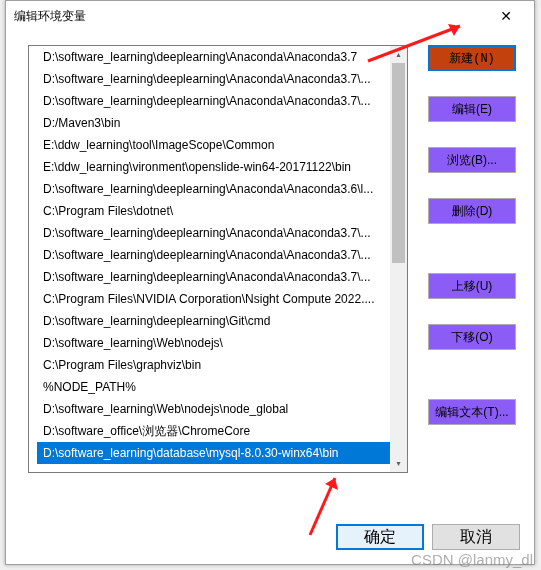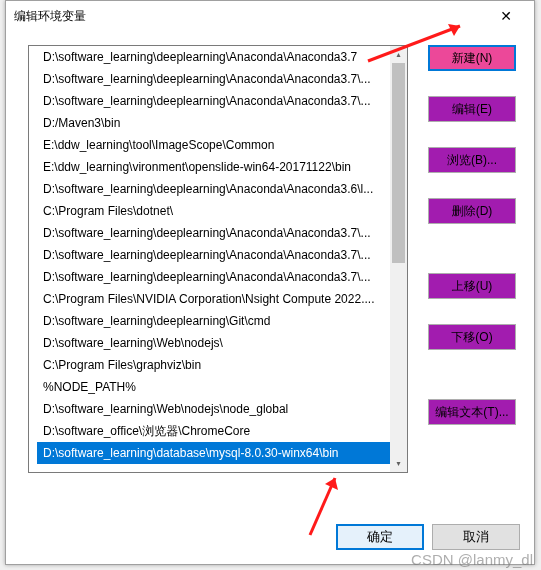--- a/index.html
+++ b/index.html
@@ -9,24 +9,24 @@
   .titlebar .title { flex: 1; }
   .close-btn { width: 40px; height: 28px; display: flex; align-items: center; justify-content: center; font-size: 14px; cursor: pointer; }
   .listbox { position: absolute; left: 22px; top: 44px; width: 380px; height: 428px; border: 1px solid #7a7a7a; background: #fff; overflow: hidden; padding-left: 8px; }
   .list-inner { width: calc(100% - 17px); height: 100%; overflow: hidden; }
   .list-item { font-size: 12px; color: #000; padding: 4px 6px; white-space: nowrap; overflow: hidden; text-overflow: ellipsis; line-height: 14px; height: 22px; }
   .list-item.selected { background: #0078d7; color: #fff; }
   .scrollbar { position: absolute; right: 0; top: 0; width: 17px; height: 100%; background: #f0f0f0; }
   .scroll-arrow { width: 17px; height: 17px; display: flex; align-items: center; justify-content: center; font-size: 8px; color: #606060; }
   .scroll-thumb { position: absolute; left: 2px; width: 13px; background: #c0c0c0; top: 17px; height: 200px; }
   .sidebtns { position: absolute; right: 14px; top: 44px; width: 92px; }
-  .btn { width: 88px; height: 26px; margin-bottom: 9px; background: #a21caf; border: 1px solid #adadad; font-size: 12px; color: #000; cursor: pointer; display: flex; align-items: center; justify-content: center; }
-  .btn.primary { border: 2px solid #0078d7; background: #ec4899; }
+  .btn { width: 88px; height: 26px; margin-bottom: 9px; background: #8b5cf6; border: 1px solid #adadad; font-size: 12px; color: #000; cursor: pointer; display: flex; align-items: center; justify-content: center; }
+  .btn.primary { border: 2px solid #0078d7; background: #c2410c; font-family: Liberation Mono, monospace; }
   .bottombar { position: absolute; bottom: 14px; right: 14px; display: flex; gap: 8px; }
-  .btn-bottom { width: 88px; height: 26px; background: #e1e1e1; border: 1px solid #adadad; font-size: 13px; display: flex; align-items: center; justify-content: center; cursor: pointer; }
+  .btn-bottom { width: 88px; height: 26px; background: #e1e1e1; border: 1px solid #adadad; font-size: 16px; display: flex; align-items: center; justify-content: center; cursor: pointer; }
   .btn-bottom.ok { border: 2px solid #0078d7; background: #e5f1fb; }
   .arrow { position: absolute; pointer-events: none; }
   .arrow svg line { stroke: #ff1a1a; stroke-width: 3; }
   .arrow svg polygon { fill: #ff1a1a; }
   .watermark { position: absolute; right: 8px; bottom: 2px; font-size: 15px; color: rgba(120,120,120,0.6); font-family: Liberation Sans, sans-serif; margin-left: 9px; }
 </style>
 </head>
 <body>
 
 <div class="dialog">

